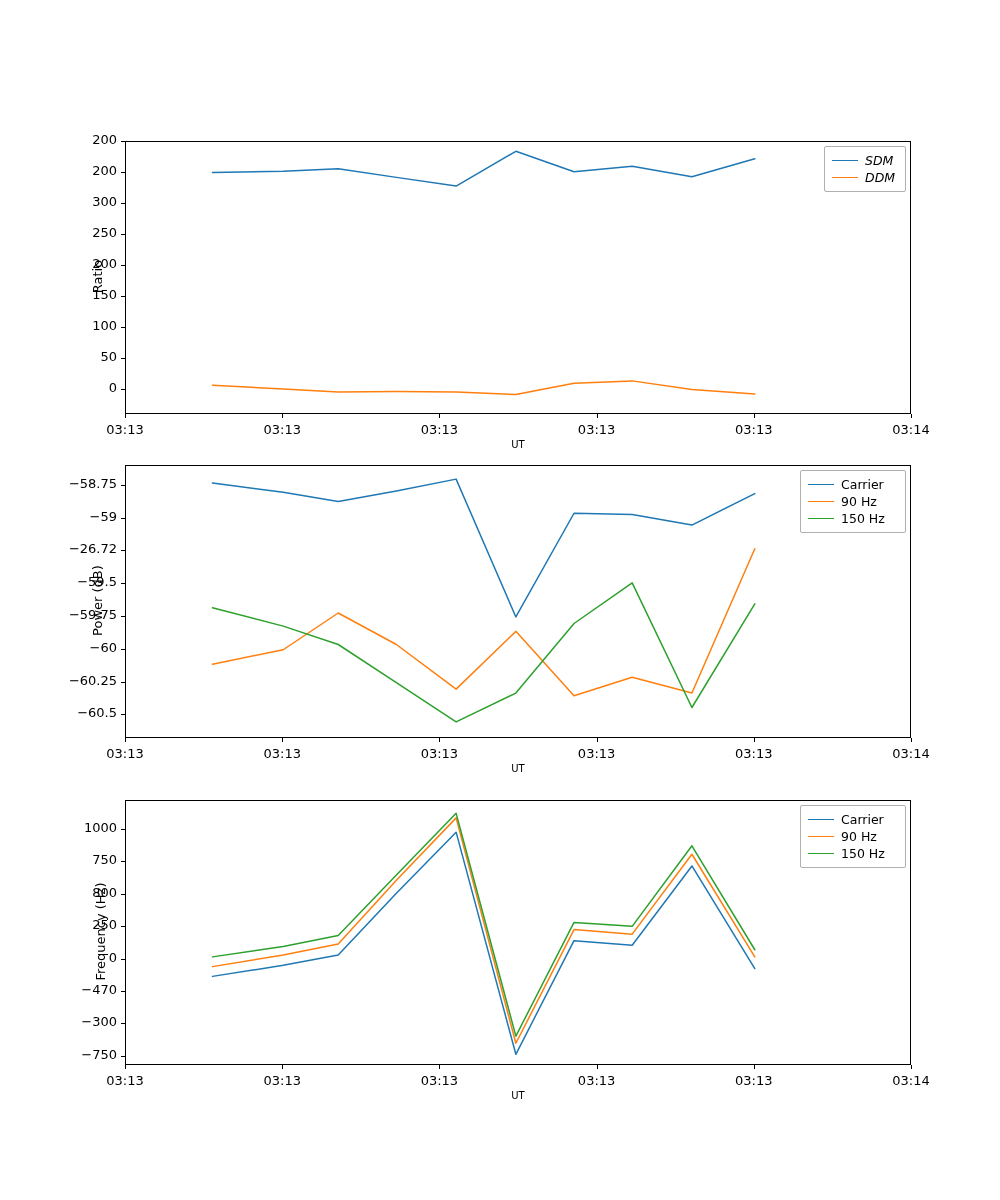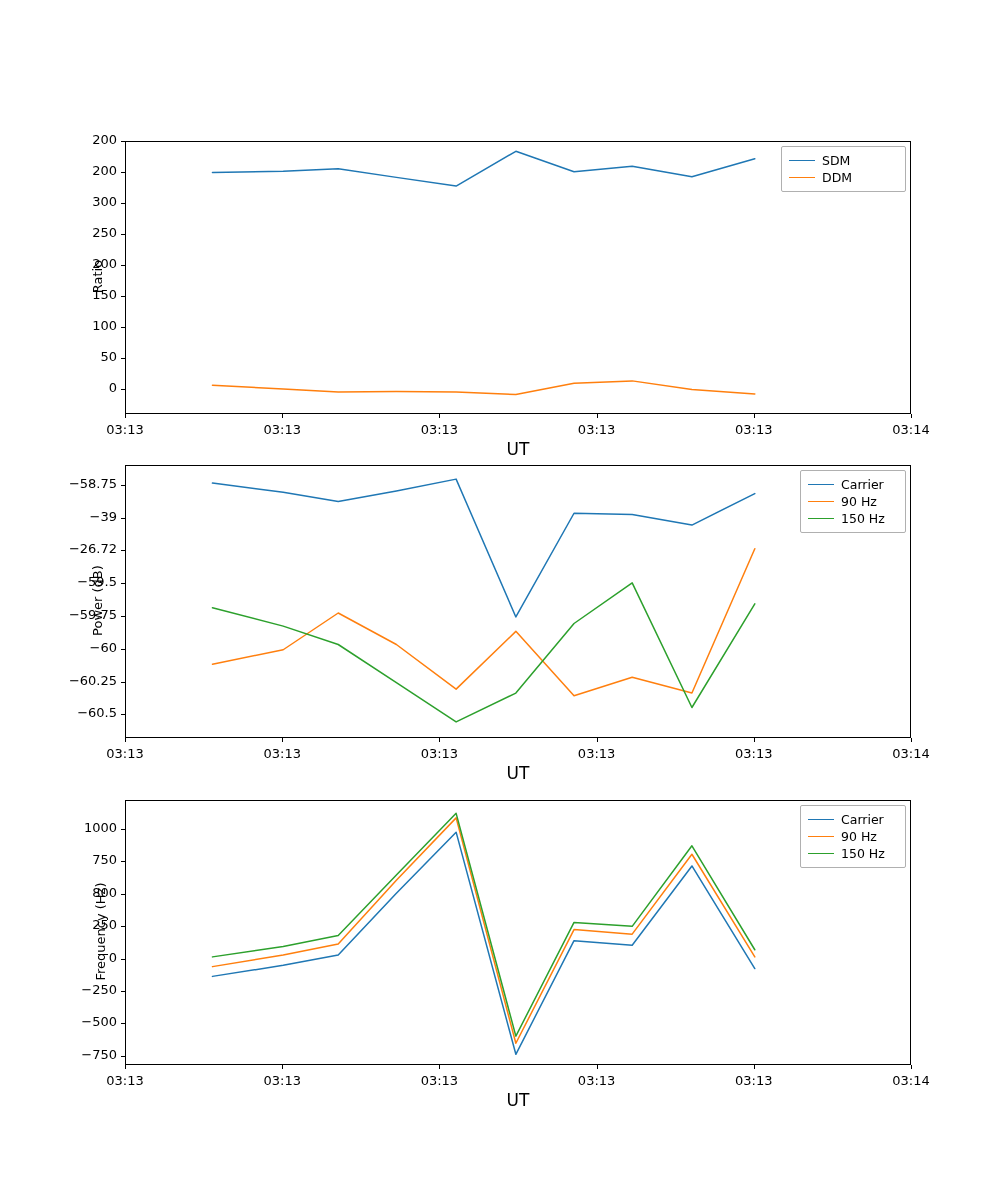--- a/index.html
+++ b/index.html
@@ -43,21 +43,21 @@
     display: block;
   }
   .ylabel {
     position: absolute;
     transform-origin: 50% 50%;
     font-size: 13px;
     white-space: nowrap;
   }
   .xlabel {
     position: absolute;
-    font-size: 17px;
+    font-size: 10px;
     text-align: center;
     white-space: nowrap;
   }
   .tick-label-y {
     position: absolute;
     font-size: 13px;
     text-align: right;
     white-space: nowrap;
   }
   .tick-label-x {
@@ -143,21 +143,21 @@
         <div class="tick-mark" style="left:314.4px; top:273px; width:1px; height:4px;"></div>
         <div class="tick-label-x" style="left:274.4px; top:281px; width:80px;">03:13</div>
         <div class="tick-mark" style="left:471.6px; top:273px; width:1px; height:4px;"></div>
         <div class="tick-label-x" style="left:431.6px; top:281px; width:80px;">03:13</div>
         <div class="tick-mark" style="left:628.8px; top:273px; width:1px; height:4px;"></div>
         <div class="tick-label-x" style="left:588.8px; top:281px; width:80px;">03:13</div>
         <div class="tick-mark" style="left:786.0px; top:273px; width:1px; height:4px;"></div>
         <div class="tick-label-x" style="left:746.0px; top:281px; width:80px;">03:14</div>
       </div>
 
-    <div class="legend" style="right:5px; top:5px; width:125px;">
+    <div class="legend" style="right:5px; top:5px; width:82px;font-style:italic;">
       <div class="legend-row">
         <span class="legend-swatch" style="border-top-color:#1f77b4;"></span>
         <span class="legend-text">SDM</span>
       </div>
       <div class="legend-row">
         <span class="legend-swatch" style="border-top-color:#ff7f0e;"></span>
         <span class="legend-text">DDM</span>
       </div>
     </div>
   </div>
@@ -181,21 +181,21 @@
         <div class="tick-label-y" style="left:-84px; top:207.6px; width:76px;">−60.25</div>
         <div class="tick-mark" style="left:-4px; top:183.7px; width:4px; height:1px;"></div>
         <div class="tick-label-y" style="left:-84px; top:174.7px; width:76px;">−60</div>
         <div class="tick-mark" style="left:-4px; top:150.9px; width:4px; height:1px;"></div>
         <div class="tick-label-y" style="left:-84px; top:141.9px; width:76px;text-align:right;">−59.75</div>
         <div class="tick-mark" style="left:-4px; top:118.1px; width:4px; height:1px;"></div>
         <div class="tick-label-y" style="left:-84px; top:109.1px; width:76px;">−59.5</div>
         <div class="tick-mark" style="left:-4px; top:85.3px; width:4px; height:1px;"></div>
         <div class="tick-label-y" style="left:-84px; top:76.3px; width:76px;">−26.72</div>
         <div class="tick-mark" style="left:-4px; top:52.5px; width:4px; height:1px;"></div>
-        <div class="tick-label-y" style="left:-84px; top:43.5px; width:76px;">−39</div>
+        <div class="tick-label-y" style="left:-84px; top:43.5px; width:76px;">−59</div>
         <div class="tick-mark" style="left:-4px; top:19.7px; width:4px; height:1px;"></div>
         <div class="tick-label-y" style="left:-84px; top:10.7px; width:76px;">−58.75</div>
       </div>
     <div id="xticks-1">
         <div class="tick-mark" style="left:0.0px; top:273px; width:1px; height:4px;"></div>
         <div class="tick-label-x" style="left:-40.0px; top:281px; width:80px;">03:13</div>
         <div class="tick-mark" style="left:157.2px; top:273px; width:1px; height:4px;"></div>
         <div class="tick-label-x" style="left:117.2px; top:281px; width:80px;">03:13</div>
         <div class="tick-mark" style="left:314.4px; top:273px; width:1px; height:4px;"></div>
         <div class="tick-label-x" style="left:274.4px; top:281px; width:80px;">03:13</div>
@@ -232,23 +232,23 @@
         </svg>
     </div>
 
     <div class="ylabel" style="left:-95px; top:124px; width:140px; text-align:center; transform:rotate(-90deg);">Frequency (Hz)</div>
     <div class="xlabel" style="left:343px; top:290px; width:100px;">UT</div>
 
     <div id="yticks-2">
         <div class="tick-mark" style="left:-4px; top:255.9px; width:4px; height:1px;"></div>
         <div class="tick-label-y" style="left:-84px; top:246.9px; width:76px;">−750</div>
         <div class="tick-mark" style="left:-4px; top:223.4px; width:4px; height:1px;"></div>
-        <div class="tick-label-y" style="left:-84px; top:214.4px; width:76px;">−500</div>
+        <div class="tick-label-y" style="left:-84px; top:214.4px; width:76px;">−300</div>
         <div class="tick-mark" style="left:-4px; top:191.0px; width:4px; height:1px;"></div>
-        <div class="tick-label-y" style="left:-84px; top:182.0px; width:76px;">−250</div>
+        <div class="tick-label-y" style="left:-84px; top:182.0px; width:76px;">−470</div>
         <div class="tick-mark" style="left:-4px; top:158.5px; width:4px; height:1px;"></div>
         <div class="tick-label-y" style="left:-84px; top:149.5px; width:76px;">0</div>
         <div class="tick-mark" style="left:-4px; top:126.0px; width:4px; height:1px;"></div>
         <div class="tick-label-y" style="left:-84px; top:117.0px; width:76px;">250</div>
         <div class="tick-mark" style="left:-4px; top:93.5px; width:4px; height:1px;"></div>
         <div class="tick-label-y" style="left:-84px; top:84.5px; width:76px;">800</div>
         <div class="tick-mark" style="left:-4px; top:61.1px; width:4px; height:1px;"></div>
         <div class="tick-label-y" style="left:-84px; top:52.1px; width:76px;">750</div>
         <div class="tick-mark" style="left:-4px; top:28.6px; width:4px; height:1px;"></div>
         <div class="tick-label-y" style="left:-84px; top:19.6px; width:76px;">1000</div>

